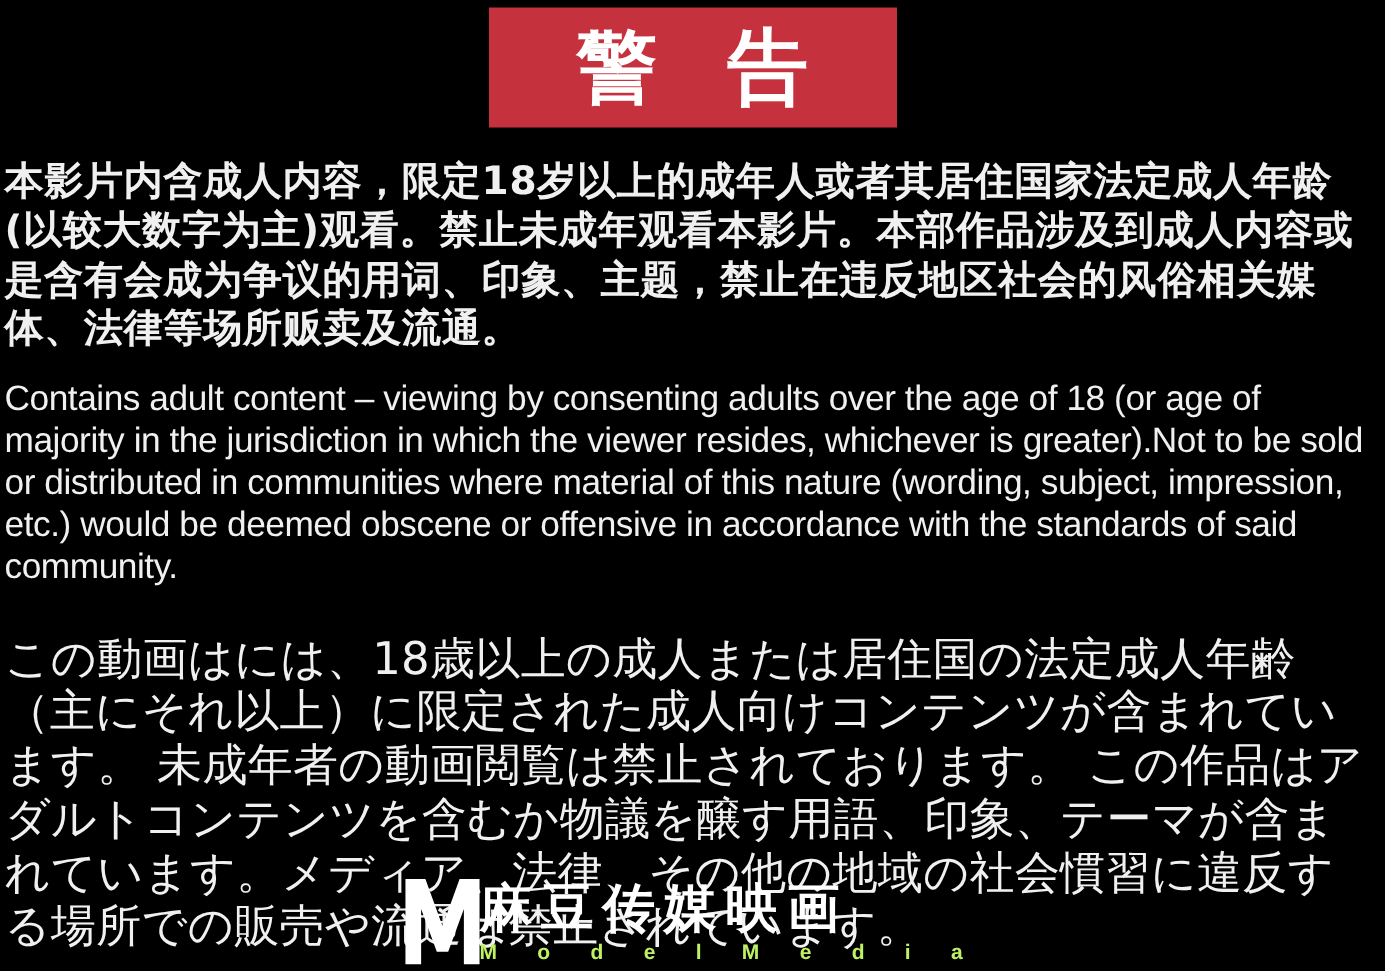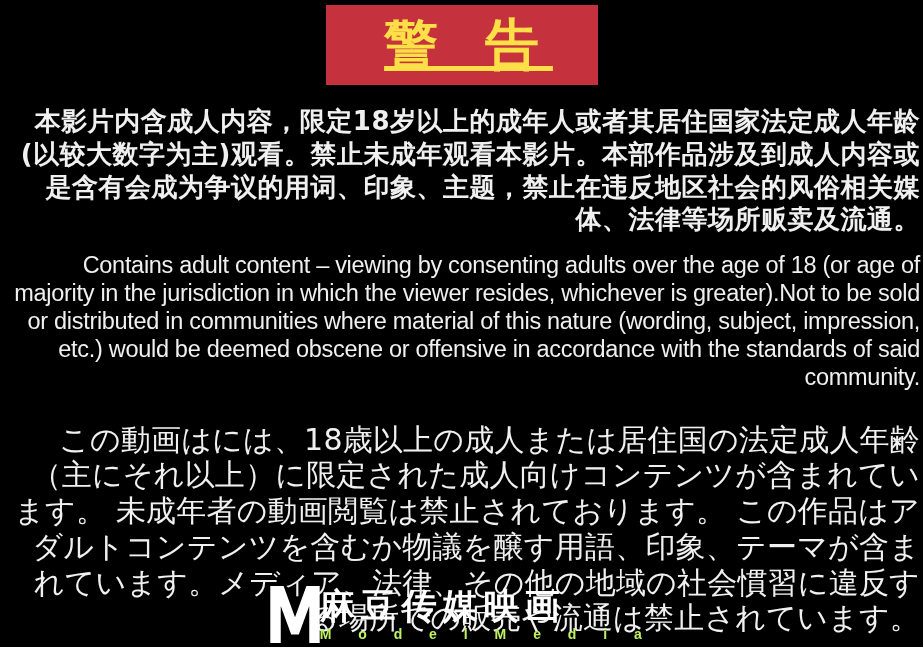--- a/index.html
+++ b/index.html
@@ -19,32 +19,31 @@
   .banner {
     width: 272px;
     height: 80px;
     margin: 5px auto 0 auto;
     background: #c5313d;
     display: flex;
     align-items: center;
     justify-content: center;
   }
   .banner-text {
-    color: #fde047;
+    color: #ffffff;
     font-size: 54px;
     font-weight: bold;
     letter-spacing: 14px;
     text-indent: 14px;
     line-height: 1;
     font-family: "DejaVu Sans", "Liberation Sans", sans-serif;
-    text-decoration: underline;
   }
   .para {
     padding: 0 3px;
-    text-align: right;
+    text-align: left;
     word-break: break-word;
   }
   .para-zh {
     margin-top: 20px;
     font-size: 26px;
     font-weight: bold;
     line-height: 1.26;
     letter-spacing: 0.5px;
     font-family: "DejaVu Sans", sans-serif;
   }

